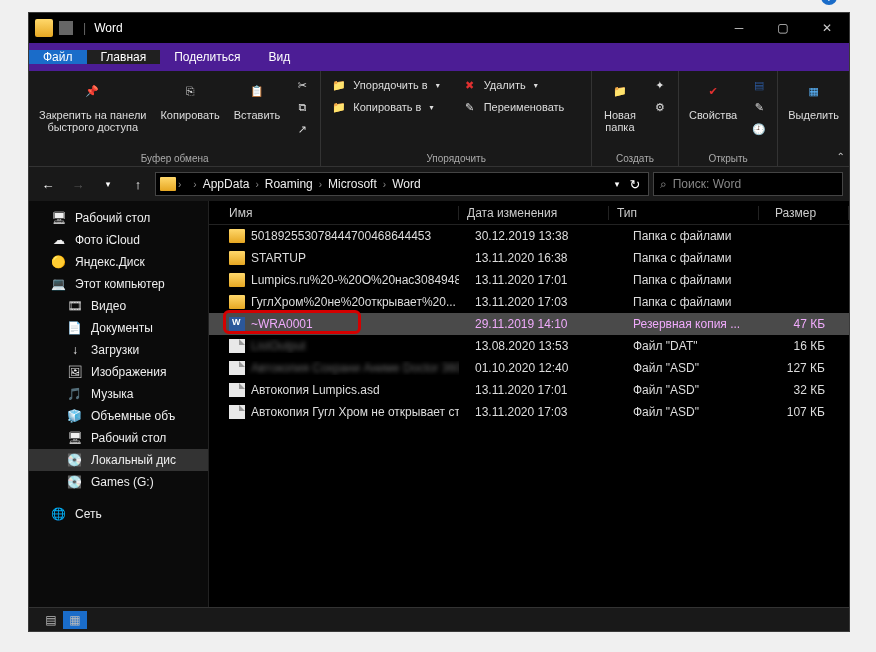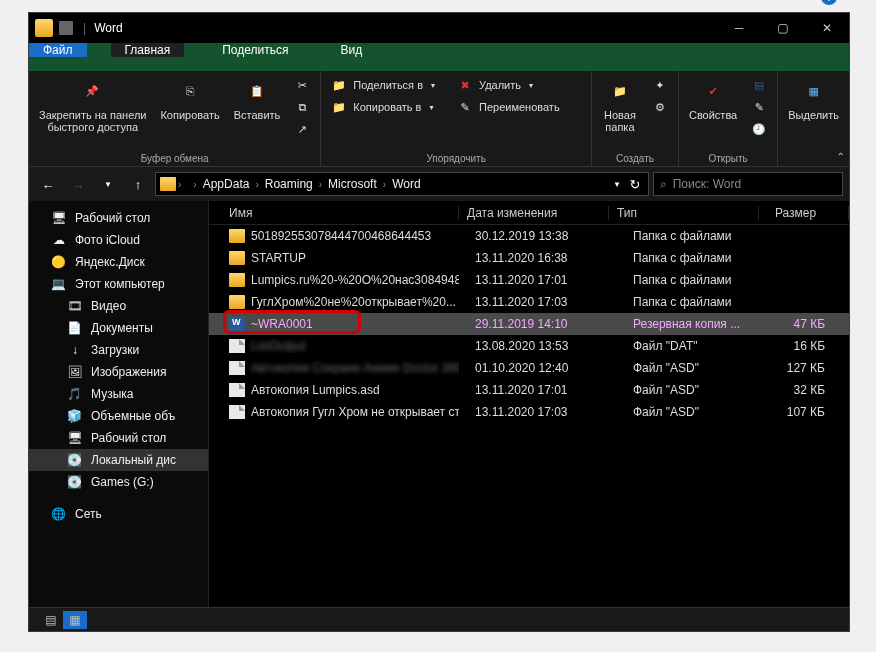--- a/index.html
+++ b/index.html
@@ -3,21 +3,21 @@
 <meta charset="utf-8">
 <style>
 * { margin: 0; padding: 0; box-sizing: border-box; font-family: "Segoe UI", sans-serif; }
 body { background: #f0f0f0; width: 876px; height: 652px; overflow: hidden; }
 .window { position: absolute; left: 28px; top: 12px; width: 822px; height: 620px; background: #000; border: 1px solid #3a3a3a; display: flex; flex-direction: column; }
 .titlebar { height: 30px; display: flex; align-items: center; background: #000; color: #fff; font-size: 12px; }
 .titlebar .folder-ico { width: 18px; height: 18px; margin: 0 6px; background: linear-gradient(#ffd86b,#e6a722); border-radius: 2px; }
 .titlebar .qat { width: 14px; height: 14px; margin-right: 6px; background: #666; }
 .titlebar .title { flex: 1; padding-left: 4px; }
 .titlebar .sysbtn { width: 44px; height: 30px; display: flex; align-items: center; justify-content: center; color: #ccc; }
-.tabs { height: 28px; display: flex; align-items: flex-start; background: #14532d; gap: 24px; }
+.tabs { height: 28px; display: flex; align-items: center; background: #4c1d95; }
 .tab { padding: 0 14px; display: flex; align-items: center; font-size: 12px; color: #fff; cursor: pointer; }
 .tab.file { background: #1a6cc9; }
 .tab.active { background: #202020; }
 .ribbon { height: 96px; background: #191919; display: flex; border-bottom: 1px solid #333; position: relative; }
 .ribbon-group { border-right: 1px solid #333; display: flex; flex-direction: column; padding: 4px 4px 2px; }
 .ribbon-group .controls { flex: 1; display: flex; align-items: flex-start; gap: 2px; }
 .ribbon-group .label { text-align: center; font-size: 10px; color: #aaa; padding: 2px 0 0; }
 .rb-btn { display: flex; flex-direction: column; align-items: center; justify-content: flex-start; padding: 2px 6px; color: #ddd; font-size: 11px; line-height: 12px; text-align: center; min-width: 48px; }
 .rb-btn .ico { width: 28px; height: 28px; margin-bottom: 4px; display:flex; align-items:center; justify-content:center; }
 .rb-stack { display: flex; flex-direction: column; gap: 2px; }
@@ -124,21 +124,21 @@
         </div>
       </div>
       <div class="label">Буфер обмена</div>
     </div>
 
     <div class="ribbon-group" style="flex:1;">
       <div class="controls" style="flex-wrap:wrap;">
         <div class="rb-stack" style="gap:2px;">
           <div class="rb-mini">
               <span class="micon" style="color:#5bb7ff;">📁</span>
-              <span>Поделиться в</span>
+              <span>Упорядочить в</span>
               <span style="font-size:8px;margin-left:2px;">▾</span>
             </div>
           <div class="rb-mini">
               <span class="micon" style="color:#5bb7ff;">📁</span>
               <span>Копировать в</span>
               <span style="font-size:8px;margin-left:2px;">▾</span>
             </div>
         </div>
         <div class="rb-stack" style="gap:2px;margin-left:8px;">
           <div class="rb-mini">

